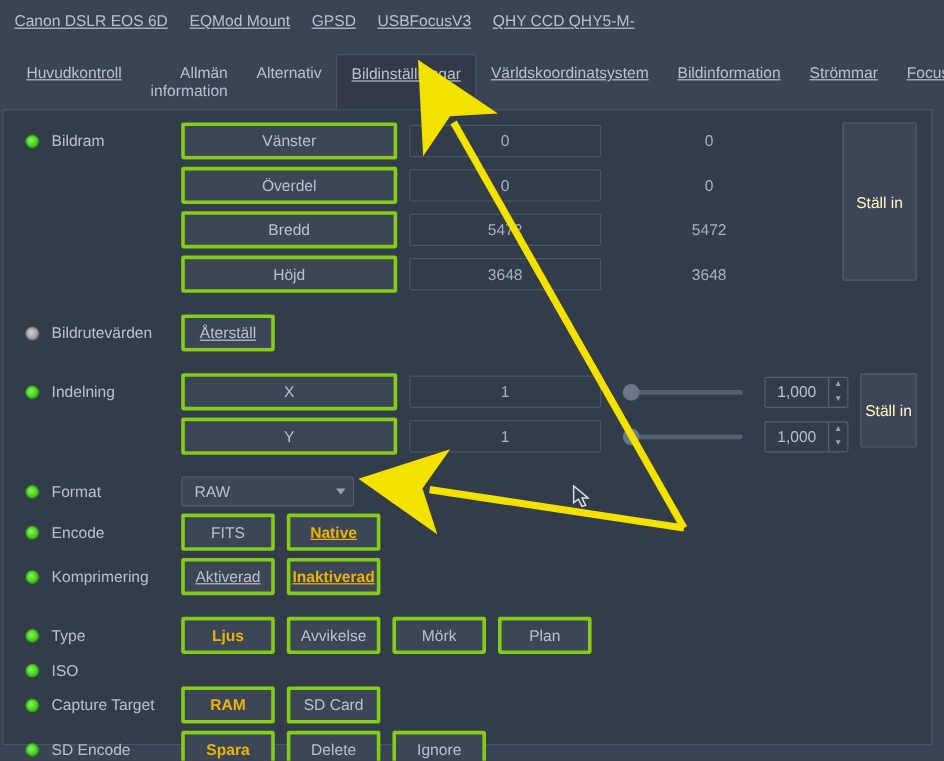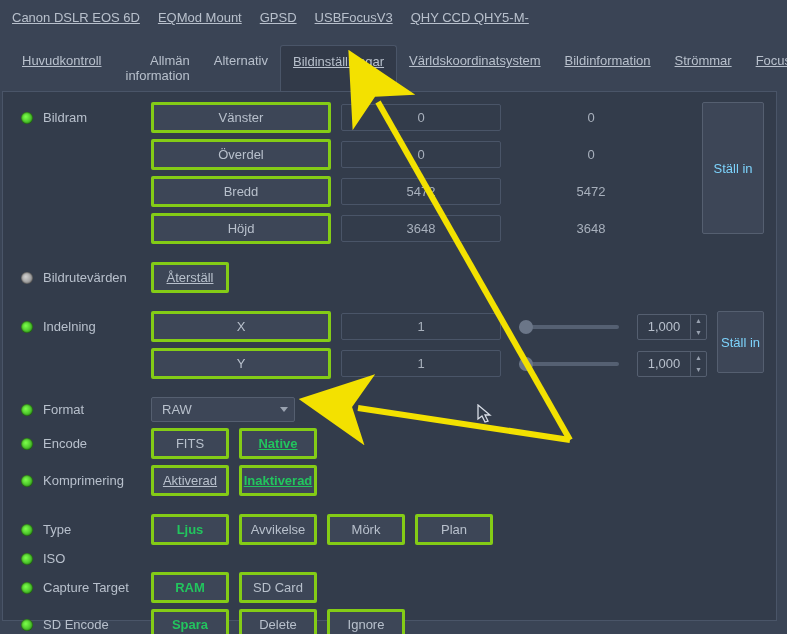--- a/index.html
+++ b/index.html
@@ -70,36 +70,36 @@
     background: #3d4657;
     border: 3px solid #84cc16;
     color: #b8c0cc;
     text-align: center;
     padding: 5px 0;
     border-radius: 2px;
     cursor: pointer;
   }
   .btn.w180 { width: 180px; }
   .btn.w78  { width: 78px; }
-  .btn.sel  { color: #22c55e; font-weight: bold; }
+  .btn.sel  { color: #eab308; font-weight: bold; }
   .btn .ul  { text-decoration: underline; }
   .valbox {
     background: #333c4b;
     border: 1px solid #4a5568;
     color: #a8b0bc;
     text-align: center;
     padding: 5px 0;
     width: 160px;
     border-radius: 2px;
   }
   .valbox.ro { background: transparent; border: none; }
   .bigbtn {
     border: 1px solid #555f70;
     background: #3d4657;
-    color: #7dd3fc;
+    color: #fef9c3;
     width: 62px;
     display: flex;
     align-items: center;
     justify-content: center;
     border-radius: 2px;
     cursor: pointer;
   }
   .select {
     display: flex;
     align-items: center;

